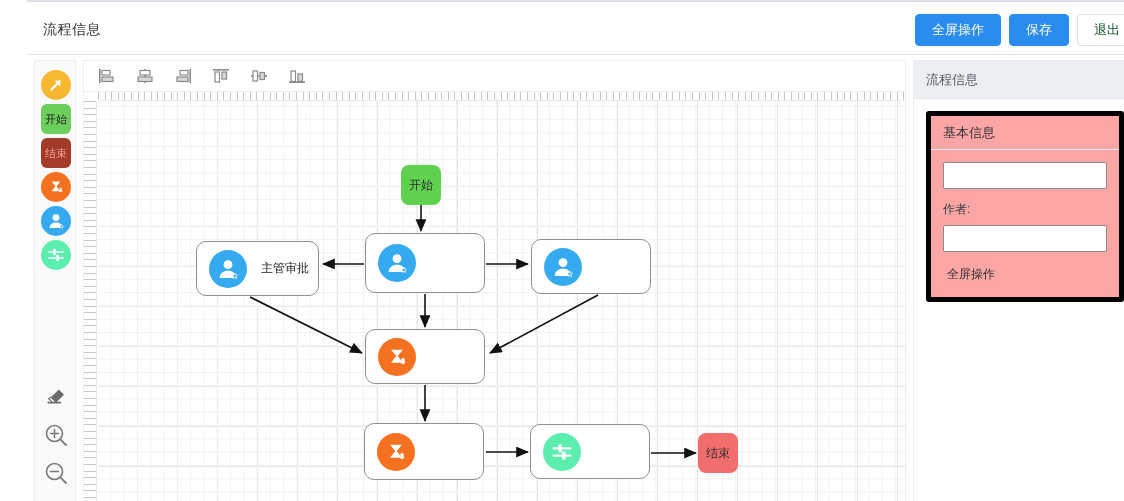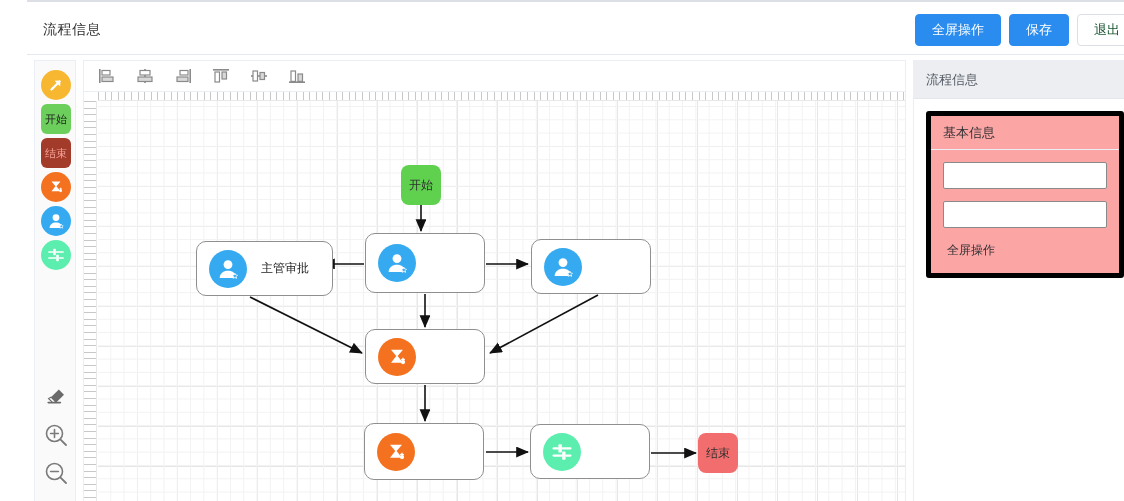--- a/index.html
+++ b/index.html
@@ -338,21 +338,21 @@
             <line x1="553" y1="352" x2="598" y2="352" stroke="#111" stroke-width="1.6" marker-end="url(#ah)"></line>
           </svg>
 
           <div class="node" style="left:303px;top:64px;">
             <div class="node-tag tag-start" style="width:40px;height:40px;">
               <span>开始</span>
             </div>
           </div>
 
           <div class="node" style="left:98px;top:140px;">
-            <div class="node-box" style="width:137px;height:55px;">
+            <div class="node-box" style="width:123px;height:55px;">
               <div class="node-icon" style="background:#35aaf0;">
                 <svg width="26" height="26" viewBox="0 0 20 20" aria-hidden="true">
                   <circle cx="10" cy="6.6" r="3.4" fill="#fff"></circle>
                   <path d="M3.6 17c0-3.6 2.9-5.6 6.4-5.6s6.4 2 6.4 5.6z" fill="#fff"></path>
                   <path d="M15.3 13.2 l.6 1.4 1.4.2-1 1 .3 1.4-1.3-.7-1.3.7.3-1.4-1-1 1.4-.2z" fill="#35aaf0" stroke="#fff" stroke-width=".6"></path>
                 </svg>
               </div>
               <div class="node-label">主管审批</div>
             </div>
           </div>
@@ -437,20 +437,21 @@
       <div class="props-header">
         <span>流程信息</span>
       </div>
       <div class="props-card">
         <div class="card-header">
           <span>基本信息</span>
         </div>
         <div class="card-body">
           <input class="field-input" type="text" value="" placeholder="" style="">
           <div class="field-gap"></div>
+          <div class="field-label">作者:</div>
           <input class="field-input" type="text" value="" placeholder="" style="">
           <div class="source-link">全屏操作</div>
         </div>
       </div>
     </div>
 
   </div>
 
   <div class="scrollbar-track">
     <div class="scrollbar-thumb"></div>

